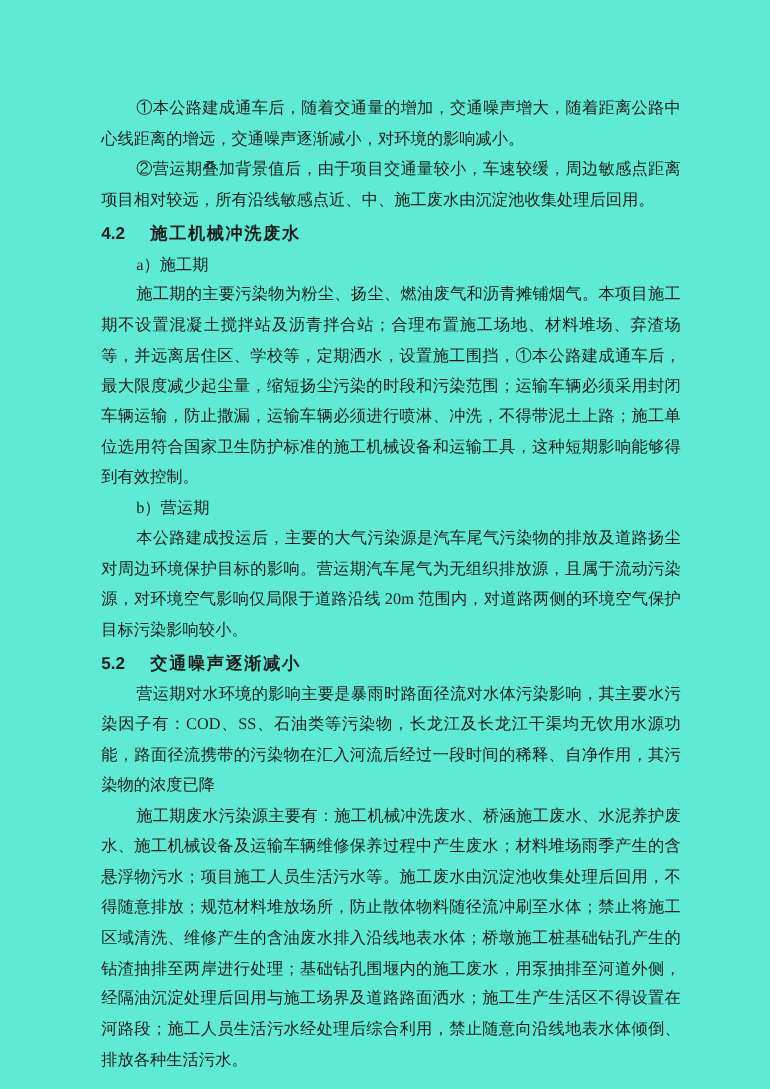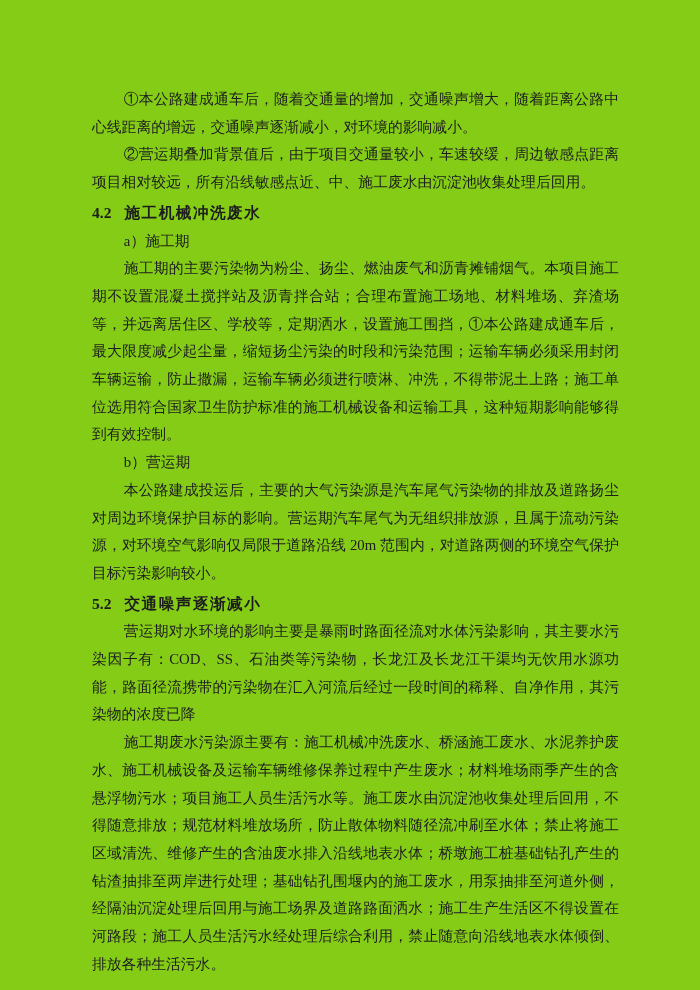--- a/index.html
+++ b/index.html
@@ -4,21 +4,21 @@
 <style>
   html, body {
     margin: 0;
     padding: 0;
     background: #ffffff;
   }
   .page {
     position: relative;
     width: 700px;
     height: 990px;
-    background: #84cc16;
+    background: #5eead4;
     overflow: hidden;
   }
   .content {
     position: absolute;
     left: 92px;
     top: 86px;
     width: 527px;
     color: #1d1d1d;
     font-family: "Liberation Serif", "DejaVu Serif", serif;
     font-size: 14.8px;
@@ -36,22 +36,22 @@
   .heading {
     margin: 2px 0 1px 0;
     font-size: 15.6px;
     font-weight: bold;
     line-height: 27.7px;
     text-indent: 0;
     text-align: left;
     white-space: nowrap;
   }
   .heading .hnum {
-    font-family: Liberation Serif, serif;
-    margin-right: 13px;
+    font-family: Liberation Sans, sans-serif;
+    margin-right: 23px;
     font-weight: bold;
   }
   .heading .htitle {
     font-family: "Liberation Sans", "DejaVu Sans", sans-serif;
     letter-spacing: 1.5px;
   }
 </style>
 </head>
 <body>
 

